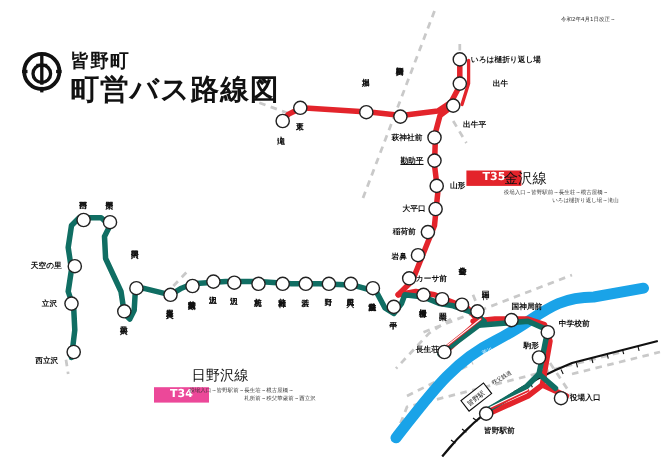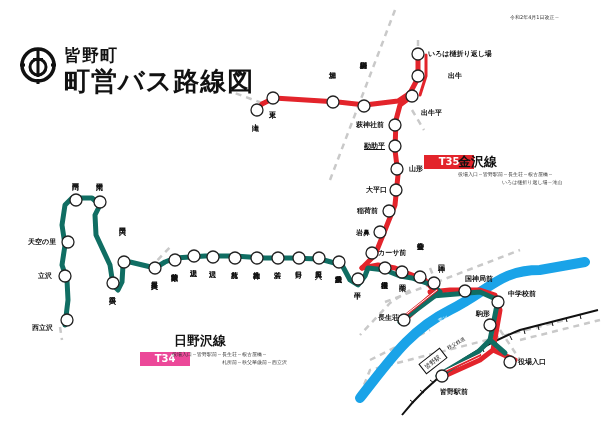--- a/index.html
+++ b/index.html
@@ -7,21 +7,21 @@
          font-family:"DejaVu Sans", "Liberation Sans", sans-serif; color:#111; }
   #map { position:absolute; left:0; top:0; width:602px; height:425px; }
   .abs { position:absolute; }
   .date { left:510px; top:14px; font-size:5px; color:#333; white-space:nowrap; }
   .title1 { left:64px; top:44px; font-size:17px; font-weight:bold; letter-spacing:1px; white-space:nowrap; }
   .title2 { left:64px; top:64px; font-size:26px; font-weight:bold; letter-spacing:1px; white-space:nowrap; }
   .logo { left:18px; top:45px; width:40px; height:40px; }
   .badge { color:#fff; font-weight:bold; font-size:10px; text-align:center; line-height:14px; height:14px; width:50px; }
   .t35 { left:424px; top:155px; background:#e3242b; }
   .t34 { left:140px; top:352px; background:#ec4899; }
-  .line-name { font-size:13px; font-weight:bold; white-space:nowrap; }
+  .line-name { font-size:13px; font-weight:normal; white-space:nowrap; }
   .ln35 { left:458px; top:153px; }
   .ln34 { left:174px; top:332px; }
   .desc { font-size:5px; color:#333; white-space:nowrap; }
   .st { font-size:7px; font-weight:bold; white-space:nowrap; line-height:8px;text-align:center; }
   .v { writing-mode:vertical-rl; text-orientation:upright; letter-spacing:0px; line-height:8px; }
   .small { font-size:5px; white-space:nowrap; }
 </style>
 </head>
 <body>
 

